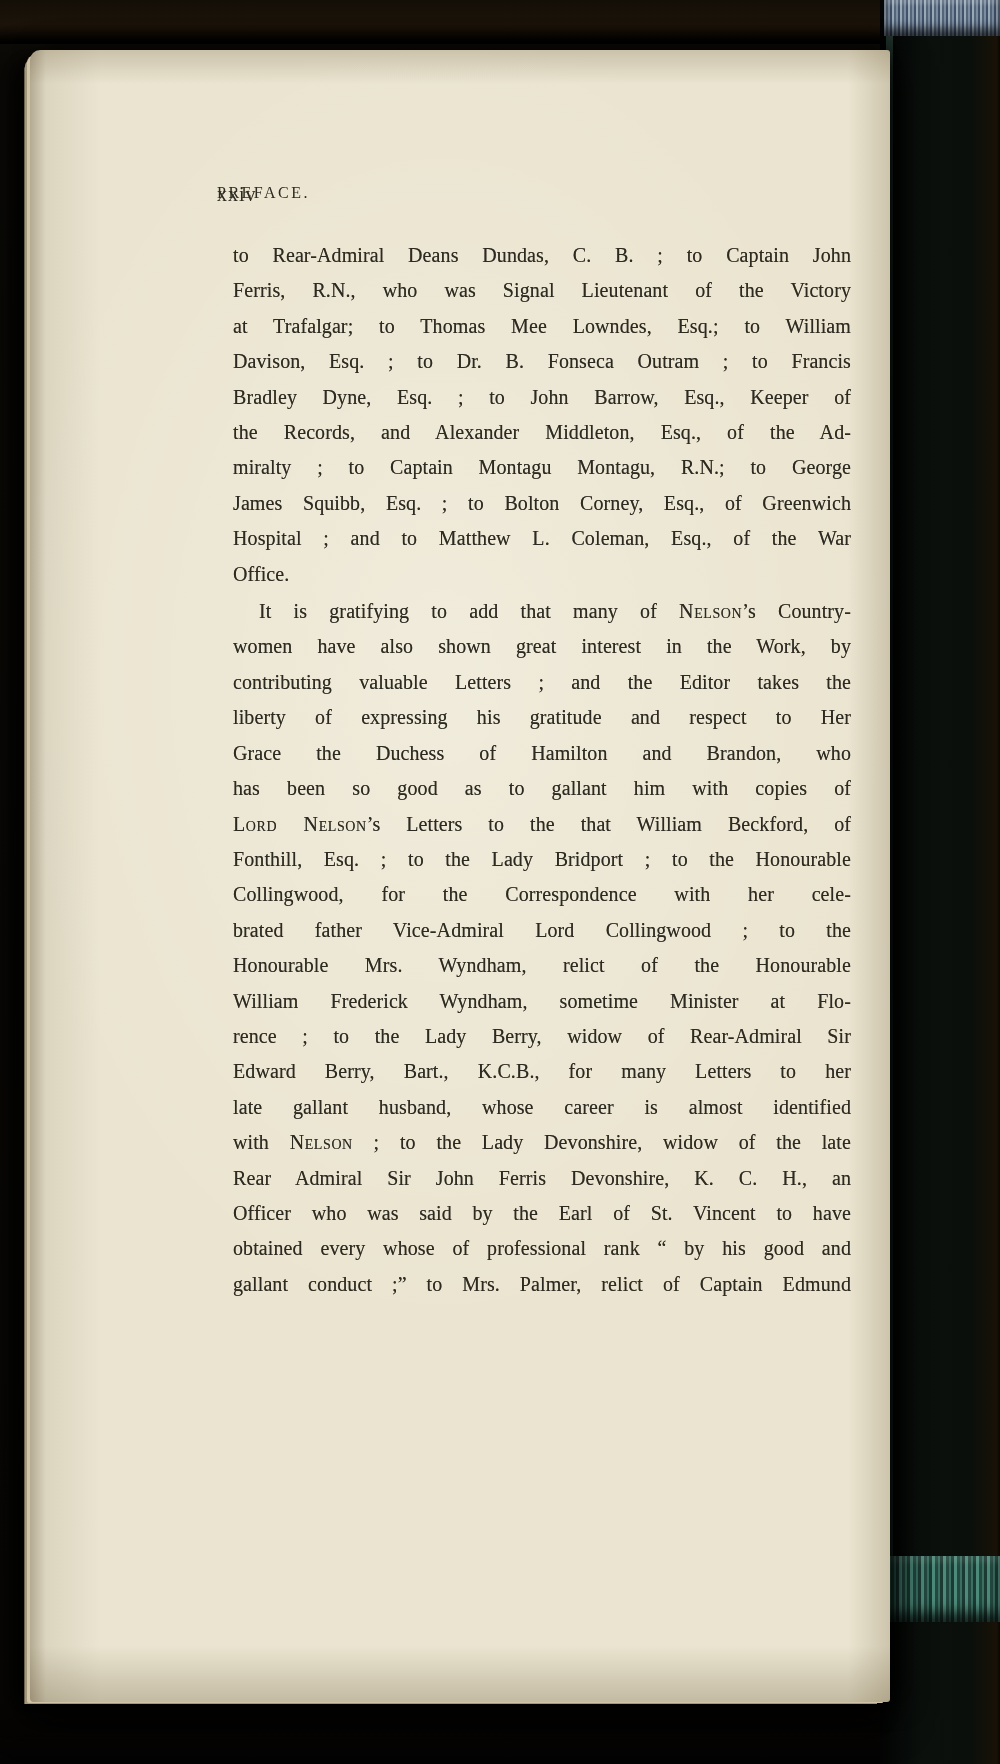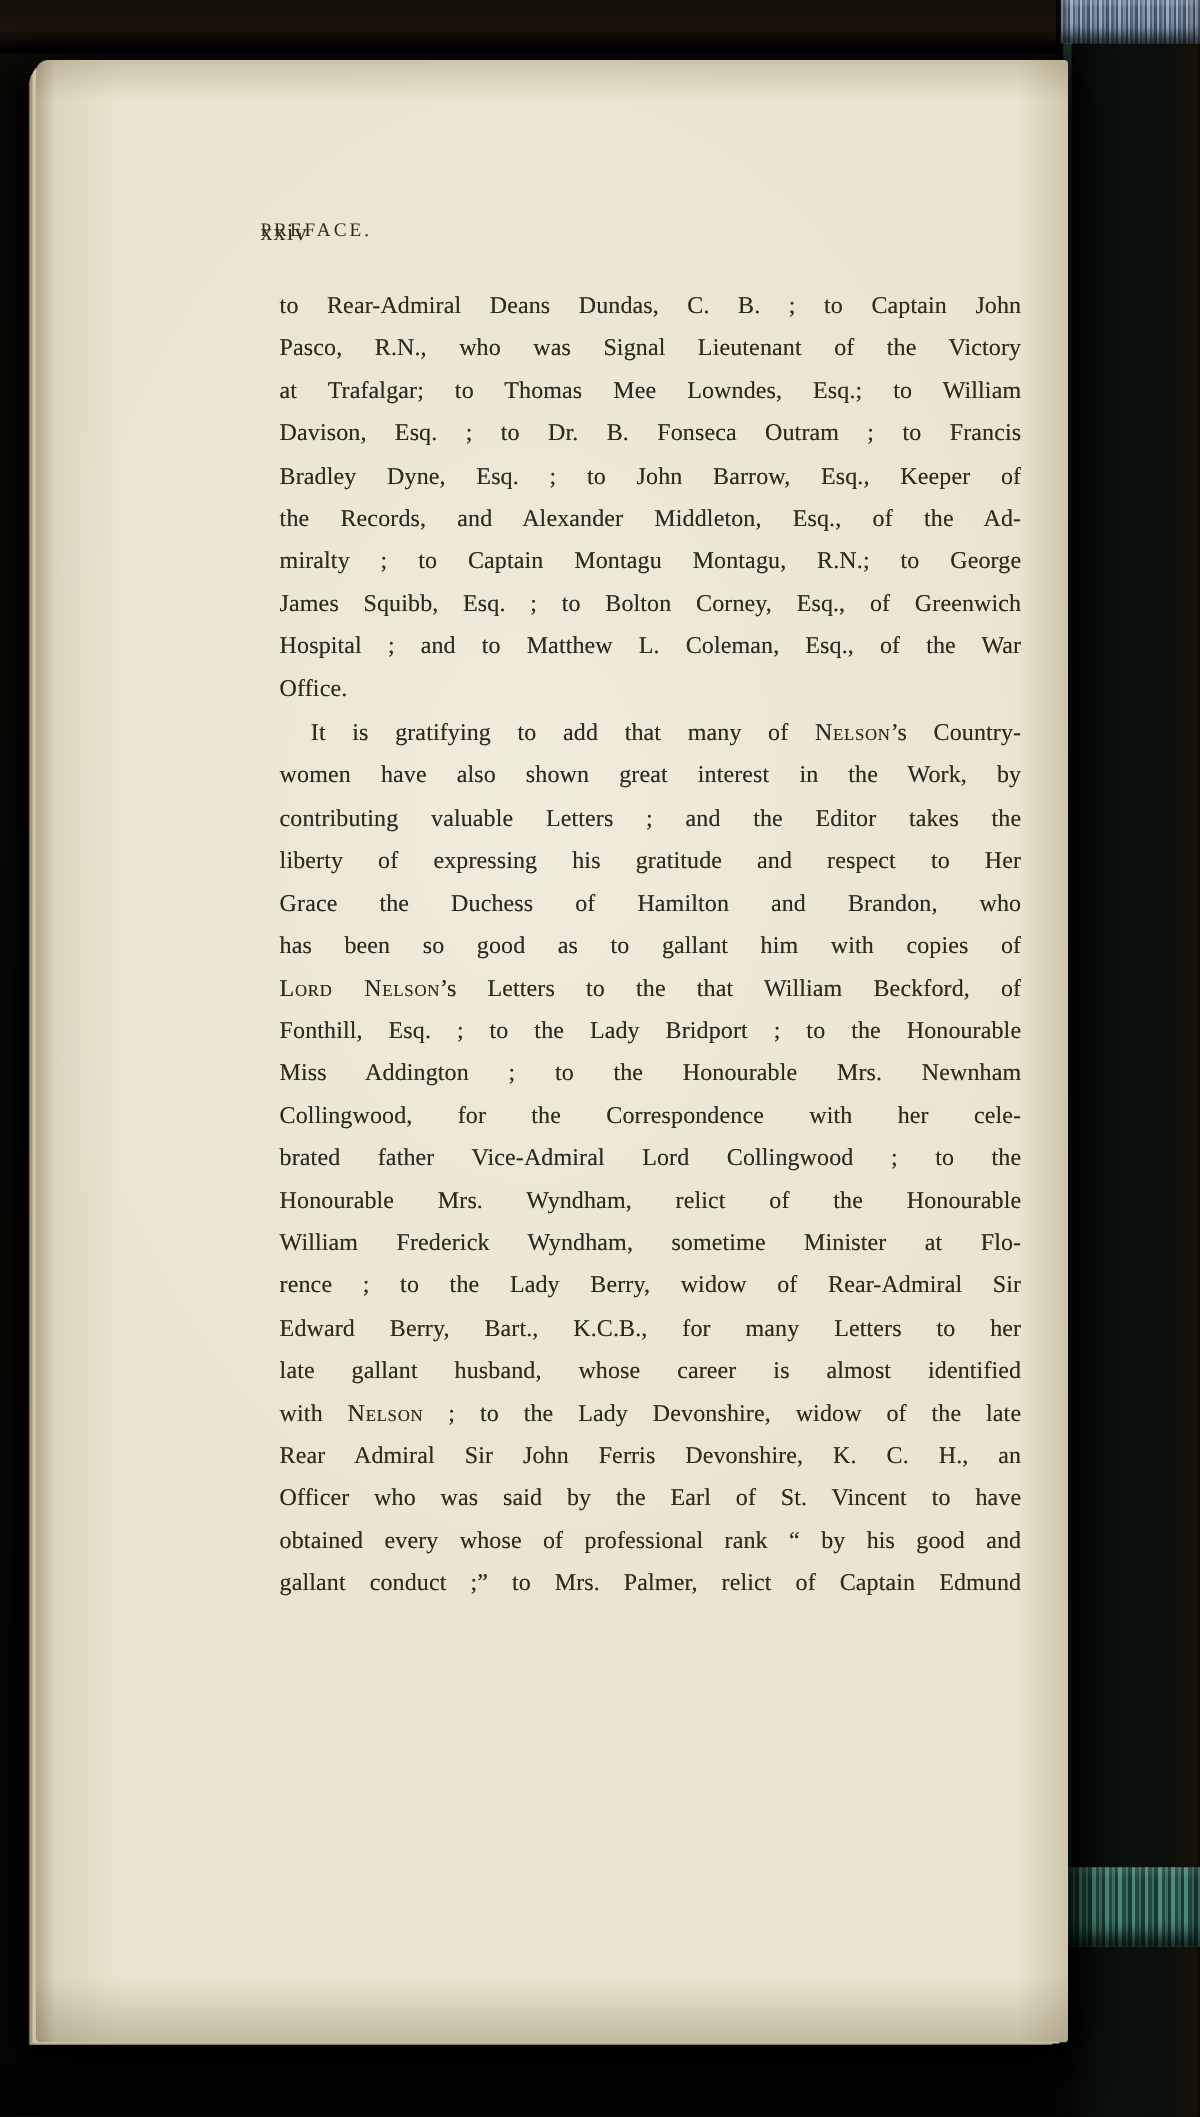--- a/index.html
+++ b/index.html
@@ -100,40 +100,39 @@
   <div class="edge-stripes-bottom"></div>
 
   <div class="page">
     <div class="running-head">
       <span class="folio">xxiv</span>
       <span class="head-title">PREFACE.</span>
     </div>
     <div class="body-text">
         <div class="paragraph">
           <div class="line">to Rear-Admiral Deans Dundas, C. B. ; to Captain John</div>
-          <div class="line">Pasco, R.N., who was Signal Lieutenant of the Victory</div>
+          <div class="line">Ferris, R.N., who was Signal Lieutenant of the Victory</div>
           <div class="line">at Trafalgar; to Thomas Mee Lowndes, Esq.; to William</div>
           <div class="line">Davison, Esq. ; to Dr. B. Fonseca Outram ; to Francis</div>
           <div class="line">Bradley Dyne, Esq. ; to John Barrow, Esq., Keeper of</div>
           <div class="line">the Records, and Alexander Middleton, Esq., of the Ad-</div>
           <div class="line">miralty ; to Captain Montagu Montagu, R.N.; to George</div>
           <div class="line">James Squibb, Esq. ; to Bolton Corney, Esq., of Greenwich</div>
           <div class="line">Hospital ; and to Matthew L. Coleman, Esq., of the War</div>
           <div class="line short-last">Office.</div>
         </div>
         <div class="paragraph">
           <div class="line indent"><span>It is gratifying to add that many of </span><span class="smallcaps">Nelson</span><span>’s Country-</span></div>
           <div class="line">women have also shown great interest in the Work, by</div>
           <div class="line">contributing valuable Letters ; and the Editor takes the</div>
           <div class="line">liberty of expressing his gratitude and respect to Her</div>
           <div class="line">Grace the Duchess of Hamilton and Brandon, who</div>
           <div class="line">has been so good as to gallant him with copies of</div>
           <div class="line"><span class="smallcaps">Lord Nelson</span><span>’s Letters to the that William Beckford, of</span></div>
           <div class="line">Fonthill, Esq. ; to the Lady Bridport ; to the Honourable</div>
-          <div class="line">Miss Addington ; to the Honourable Mrs. Newnham</div>
           <div class="line">Collingwood, for the Correspondence with her cele-</div>
           <div class="line">brated father Vice-Admiral Lord Collingwood ; to the</div>
           <div class="line">Honourable Mrs. Wyndham, relict of the Honourable</div>
           <div class="line">William Frederick Wyndham, sometime Minister at Flo-</div>
           <div class="line">rence ; to the Lady Berry, widow of Rear-Admiral Sir</div>
           <div class="line">Edward Berry, Bart., K.C.B., for many Letters to her</div>
           <div class="line">late gallant husband, whose career is almost identified</div>
           <div class="line"><span>with </span><span class="smallcaps">Nelson</span><span> ; to the Lady Devonshire, widow of the late</span></div>
           <div class="line">Rear Admiral Sir John Ferris Devonshire, K. C. H., an</div>
           <div class="line">Officer who was said by the Earl of St. Vincent to have</div>

